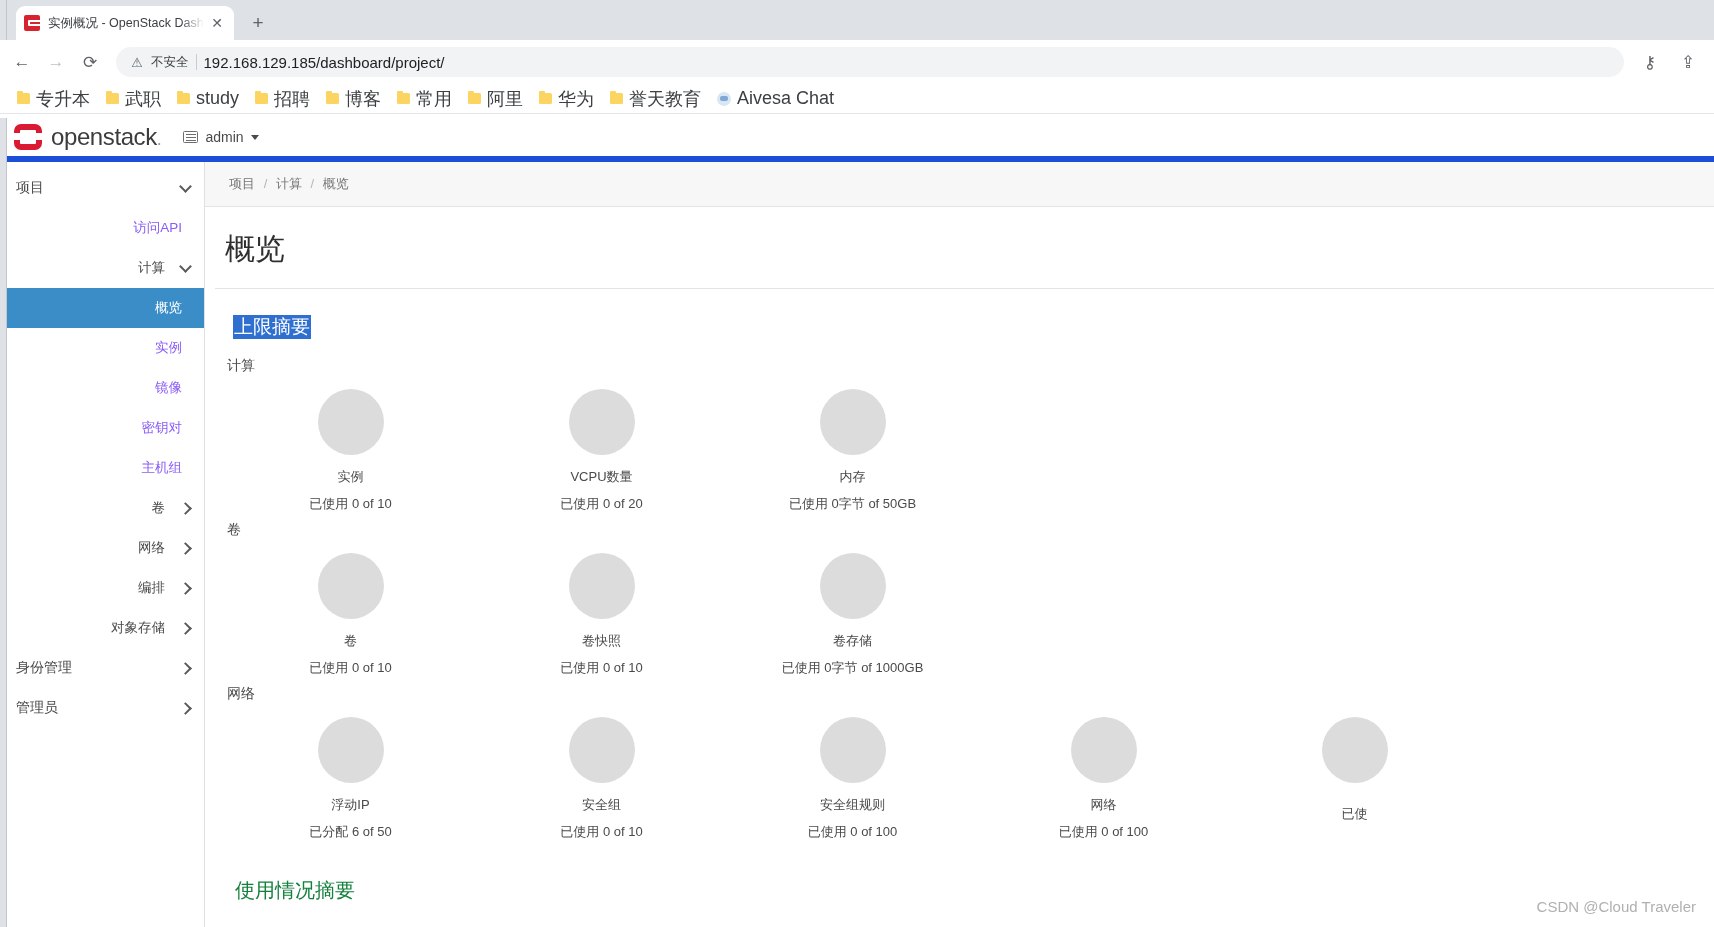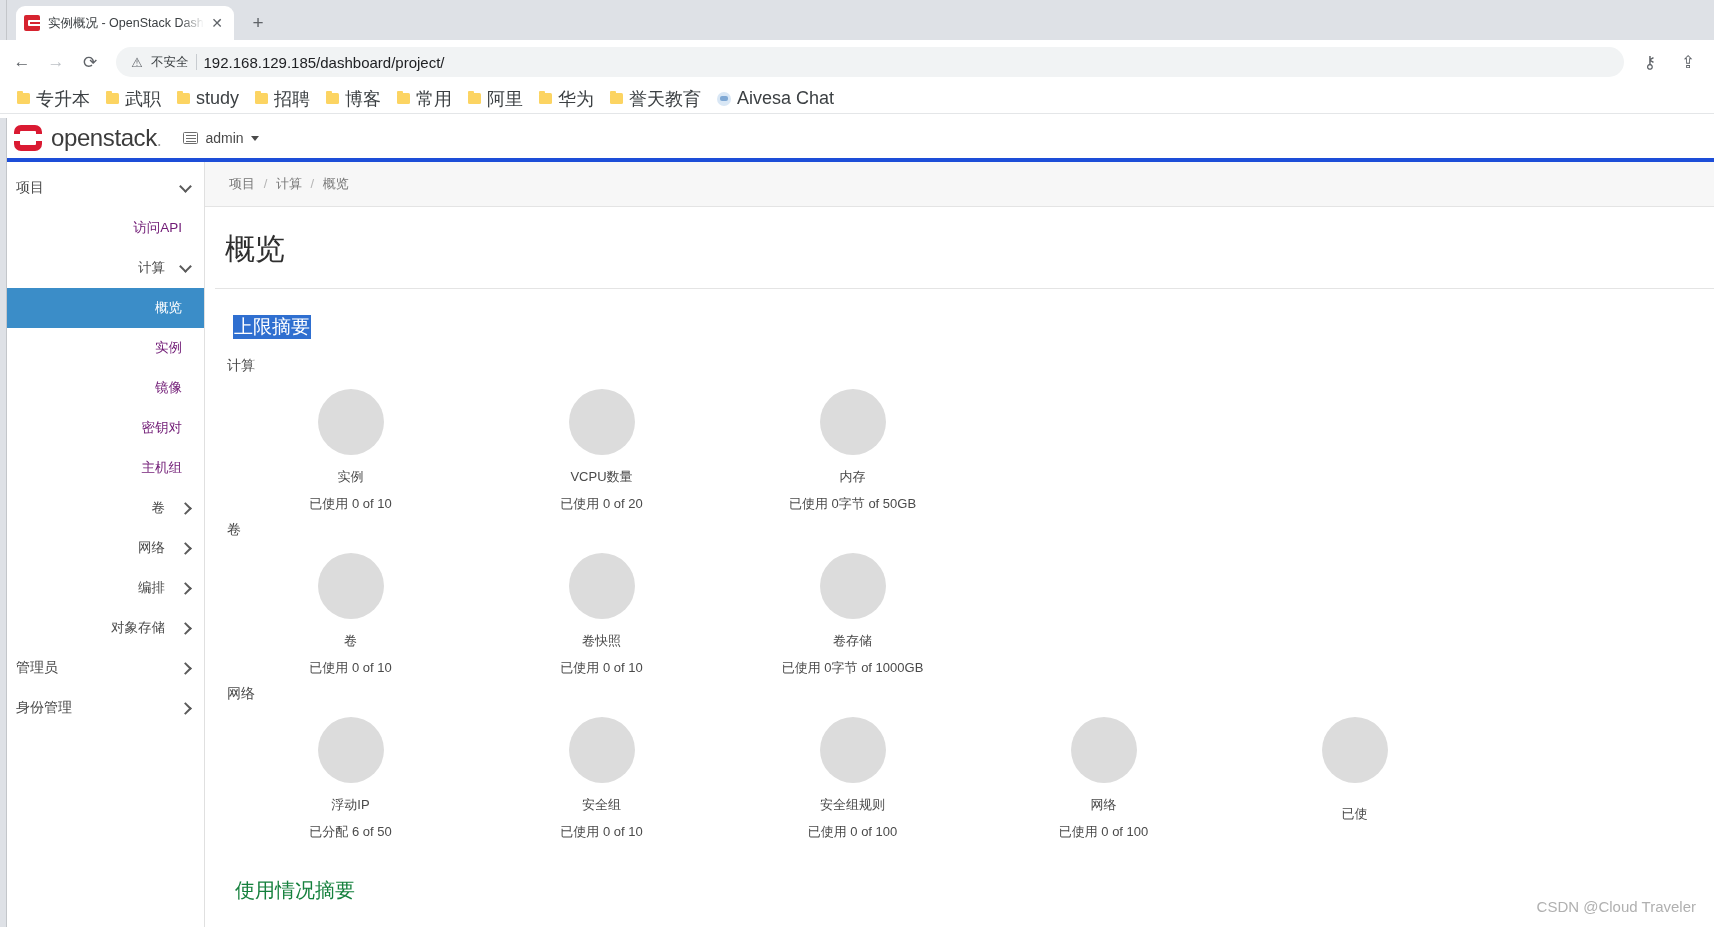--- a/index.html
+++ b/index.html
@@ -114,21 +114,21 @@
     background:#fff; overflow:hidden;
   }
   .page-left-rail {
     position:absolute; left:0; top:0; width:7px; bottom:0;
     background:#dee1e6; border-right:1px solid #c3c6ca; z-index:5;
   }
 
   .os-header {
     height: 44px; background:#fff; display:flex; align-items:center;
     padding-left: 14px; gap: 22px;
-    border-bottom: 4px solid #1d4ed8;
+    border-bottom: 6px solid #1d4ed8;
   }
   .os-logo { display:flex; align-items:center; gap: 9px; }
   .os-mark {
     width: 28px; height: 26px; position: relative; flex:0 0 28px;
   }
   .os-mark .ring {
     position:absolute; inset:0;
     border: 6px solid #da1a32; border-radius: 7px;
   }
   .os-mark .notch-l, .os-mark .notch-r {
@@ -164,21 +164,21 @@
     width: 205px; flex:0 0 205px; background:#fff;
     border-right: 1px solid #e0e0e0;
     padding-top: 6px;
   }
   .nav-group-head {
     display:flex; align-items:center; justify-content:space-between;
     padding: 11px 14px 11px 16px; font-size: 14px; color:#4a4a4a;
   }
   .nav-item {
     display:flex; align-items:center; justify-content:flex-end;
-    padding: 11px 22px 11px 10px; font-size: 13.5px; color:#701a75;
+    padding: 11px 22px 11px 10px; font-size: 13.5px; color:#8b5cf6;
   }
   .nav-item.active { background:#3b8dc8; color:#fff; }
   .chev {
     width: 9px; height: 9px; flex:0 0 9px;
     border-right: 2.2px solid #5a5a5a; border-bottom: 2.2px solid #5a5a5a;
   }
   .chev.down { transform: rotate(45deg); margin-top:-4px; }
   .chev.right { transform: rotate(-45deg); }
   .nav-sub-head {
     display:flex; align-items:center; justify-content:space-between;
@@ -369,25 +369,25 @@
         </div>
         <div class="nav-sub-head">
           <span class="lbl">编排</span>
           <span class="chev right"></span>
         </div>
         <div class="nav-sub-head">
           <span class="lbl">对象存储</span>
           <span class="chev right"></span>
         </div>
         <div class="nav-group-head">
+          <span>身份管理</span>
+          <span class="chev right"></span>
+        </div>
+        <div class="nav-group-head">
           <span>管理员</span>
-          <span class="chev right"></span>
-        </div>
-        <div class="nav-group-head">
-          <span>身份管理</span>
           <span class="chev right"></span>
         </div>
       </div>
 
       <div class="content">
 
         <div class="breadcrumb-bar">
           <span class="crumb link">项目</span>
           <span class="sep">/</span>
           <span class="crumb link">计算</span>

